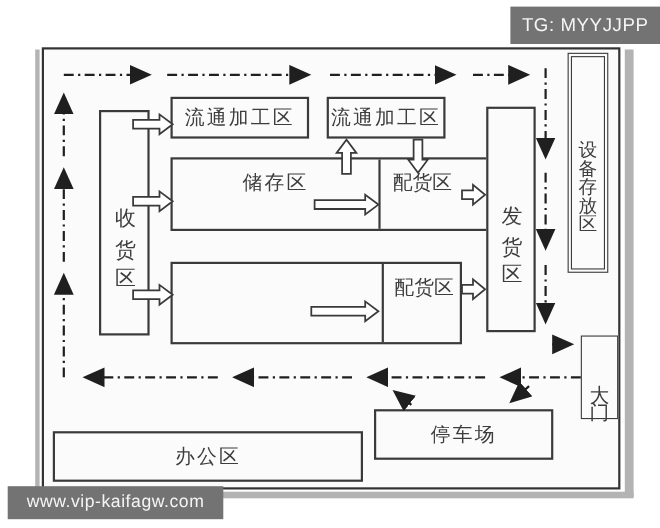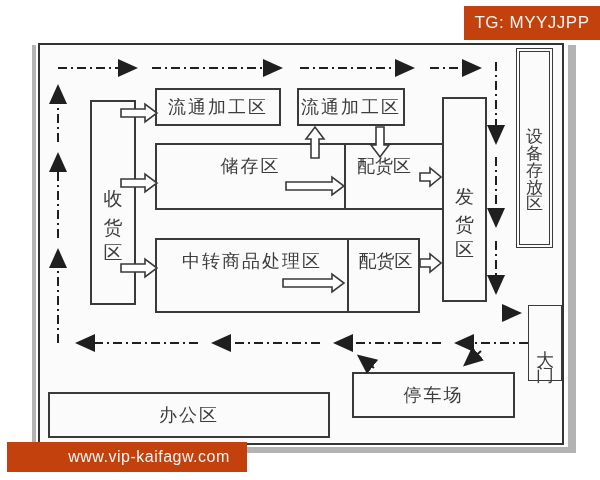--- a/index.html
+++ b/index.html
@@ -6,28 +6,28 @@
   body{
     position:relative;
     width:600px;height:480px;
     background:#ffffff;
     font-family:"Liberation Serif", serif;
     overflow:hidden;
   }
   
   .wm{
     position:absolute;
-    background:#c2410c;
+    background:#737373;
     color:#f5f5f5;
     font-family:"Liberation Sans", sans-serif;
     display:flex;align-items:center;justify-content:center;
     letter-spacing:0.5px;
   }
   #wm-tg{left:464px;top:6px;width:136px;height:34px;font-size:17px;}
-  #wm-www{left:7px;top:442px;width:196px;height:30px;font-size:16px;z-index:30;padding-left:44px;}
+  #wm-www{left:7px;top:442px;width:196px;height:30px;font-size:16px;z-index:30;}
 
   
   .shadow{position:absolute;background:#b3b3b3;}
   #sh-left{left:32px;top:45px;width:4px;height:404px;}
   #sh-right{left:568px;top:45px;width:8px;height:407px;}
   #sh-bottom{left:32px;top:447px;width:544px;height:6px;}
   #frame{
     position:absolute;left:38px;top:43px;width:526px;height:402px;
     border:2px solid #333;background:#fbfbfb;box-sizing:border-box;
   }
@@ -65,21 +65,21 @@
   #box-shipping .vtext{font-size:19px;letter-spacing:27px;transform:translateY(13px);}
   #box-equipment{left:516px;top:48px;width:37px;height:200px;border-width:1px;padding:2px;}
   #box-equipment .inner{
     width:100%;height:100%;box-sizing:border-box;border:1px solid #3a3a3a;
     display:flex;align-items:center;justify-content:center;
   }
   #box-equipment .vtext{font-size:17px;letter-spacing:17px;transform:translateY(8px);}
   #box-gate{left:528px;top:305px;width:34px;height:76px;border-width:1px;}
   #box-gate .vtext{font-size:18px;letter-spacing:14px;transform:translateY(7px);}
   #box-office{left:48px;top:392px;width:282px;height:46px;}
-  #box-parking{left:352px;top:372px;width:163px;height:46px;}
+  #box-parking{left:340px;top:372px;width:163px;height:46px;}
 
   #routes{position:absolute;left:0;top:0;z-index:5;pointer-events:none;}
 </style>
 </head>
 <body>
 
 <div class="wm" id="wm-tg">TG: MYYJJPP</div>
 <div class="wm" id="wm-www">www.vip-kaifagw.com</div>
 
 <div class="shadow" id="sh-left"></div>
@@ -103,23 +103,20 @@
 <div class="dbox" id="box-storage-compound">
   <div class="cell cell-left">
     <span>储存区</span>
   </div>
   <div class="cell cell-right">
     <span>配货区</span>
   </div>
 </div>
 
 <div class="dbox" id="box-transit-compound">
-  <div class="cell cell-left">
-    <span>中转商品处理区</span>
-  </div>
   <div class="cell cell-right">
     <span>配货区</span>
   </div>
 </div>
 
 <div class="dbox" id="box-shipping">
   <span class="vtext">发货区</span>
 </div>
 
 <div class="dbox" id="box-equipment">

